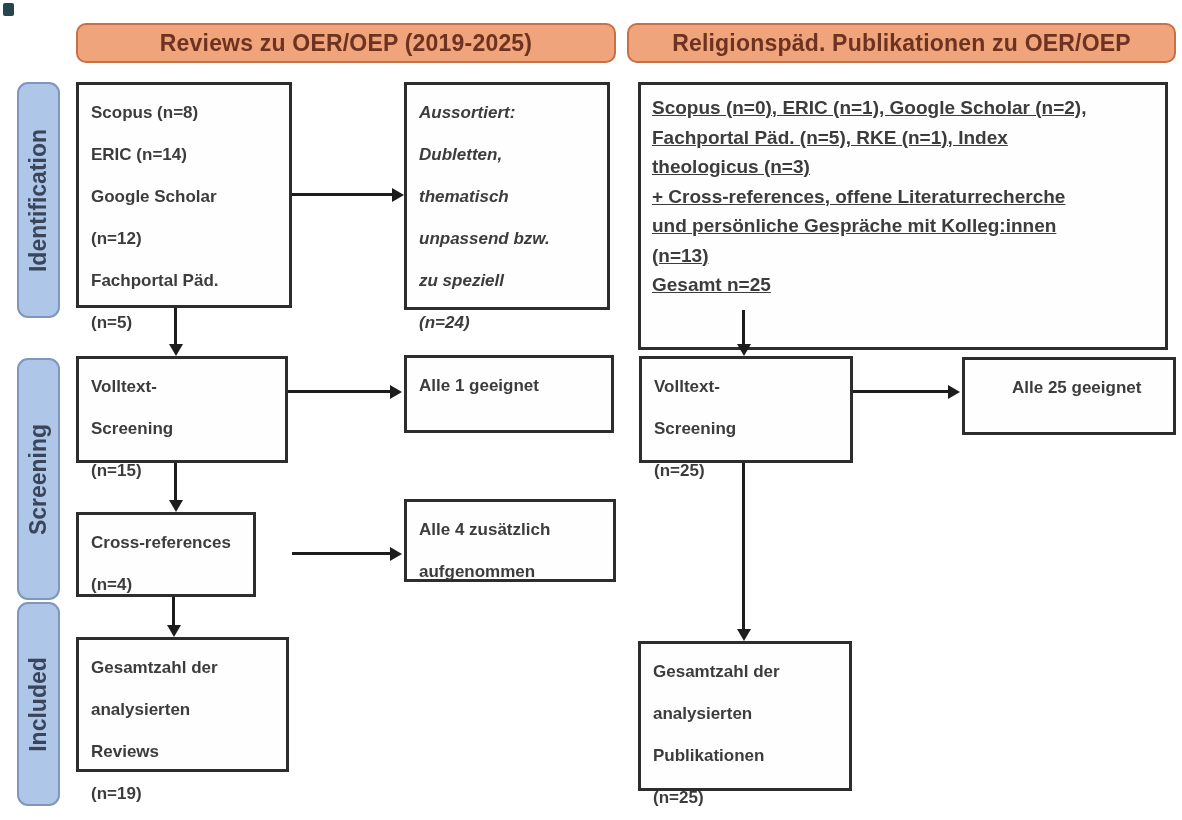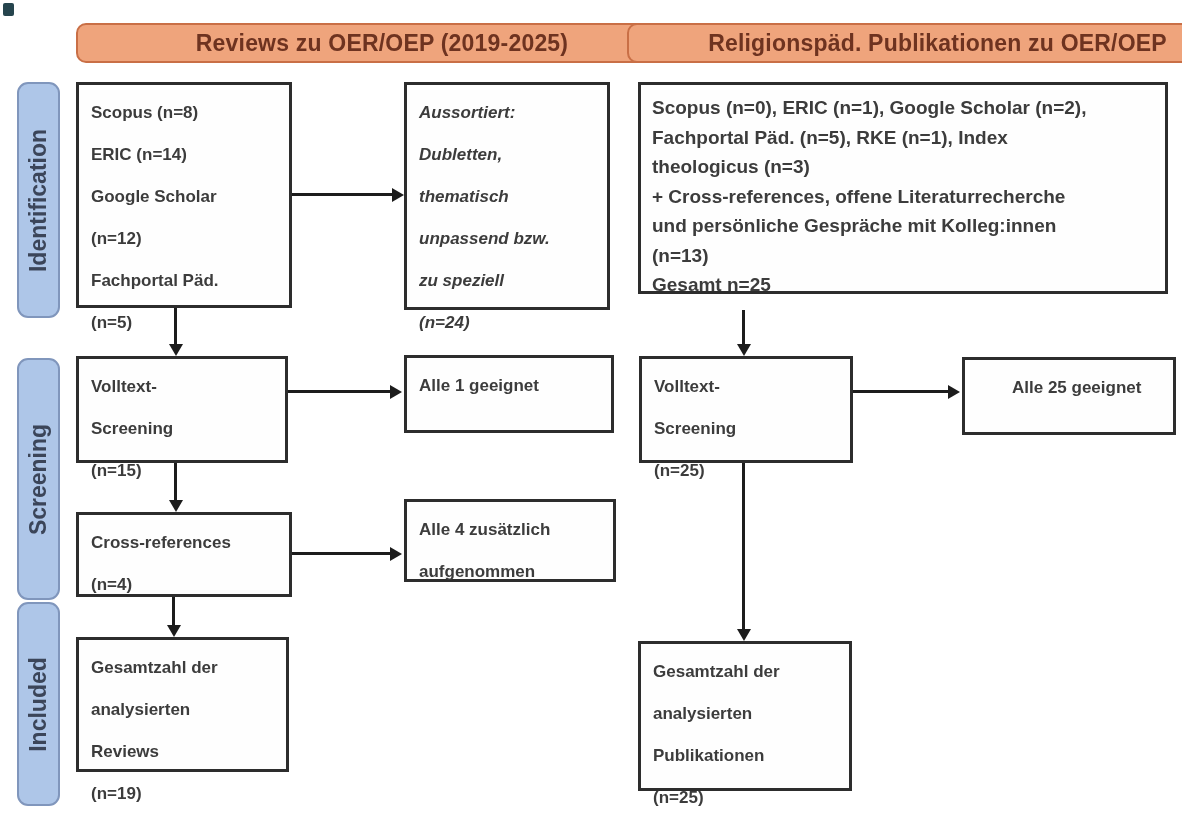--- a/index.html
+++ b/index.html
@@ -16,21 +16,20 @@
   }
   .hdr{
     position:absolute;height:36px;
     background:#efa47c;
     border:2px solid #c96f46;
     border-radius:10px;
     color:#6e3320;
     font-size:23px;font-weight:bold;
     text-align:center;line-height:36px;
     letter-spacing:.2px;
-    padding-left:36px;
   }
   .stage{
     position:absolute;left:17px;width:39px;
     background:#aec6e8;
     border:2px solid #8096bc;
     border-radius:11px;
     display:flex;align-items:center;justify-content:center;
   }
   .stage .rot{
     transform:rotate(-90deg);
@@ -95,30 +94,30 @@
   <div class="box" style="left:404px;top:82px;width:206px;height:228px;font-style:italic;">Aussortiert:
 Dubletten,
 thematisch
 unpassend bzw.
 zu speziell
 (n=24)</div>
   <div class="box" style="left:76px;top:356px;width:212px;height:107px;">Volltext-
 Screening
 (n=15)</div>
   <div class="box" style="left:404px;top:355px;width:210px;height:78px;">Alle 1 geeignet</div>
-  <div class="box" style="left:76px;top:512px;width:216px;height:85px;">Cross-references
+  <div class="box" style="left:76px;top:512px;width:180px;height:85px;">Cross-references
 (n=4)</div>
   <div class="box" style="left:404px;top:499px;width:212px;height:83px;">Alle 4 zusätzlich
 aufgenommen</div>
   <div class="box" style="left:76px;top:637px;width:213px;height:135px;">Gesamtzahl der
 analysierten
 Reviews
 (n=19)</div>
 
-  <div class="box small" style="left:638px;top:82px;width:530px;height:212px;">Scopus (n=0), ERIC (n=1), Google Scholar (n=2),
+  <div class="box small" style="left:638px;top:82px;width:530px;height:268px;text-decoration:underline;">Scopus (n=0), ERIC (n=1), Google Scholar (n=2),
 Fachportal Päd. (n=5), RKE (n=1), Index
 theologicus (n=3)
 + Cross-references, offene Literaturrecherche
 und persönliche Gespräche mit Kolleg:innen
 (n=13)
 Gesamt n=25</div>
   <div class="box" style="left:639px;top:356px;width:214px;height:107px;">Volltext-
 Screening
 (n=25)</div>
   <div class="box" style="left:962px;top:357px;width:214px;height:78px;padding-left:47px;">Alle 25 geeignet</div>

